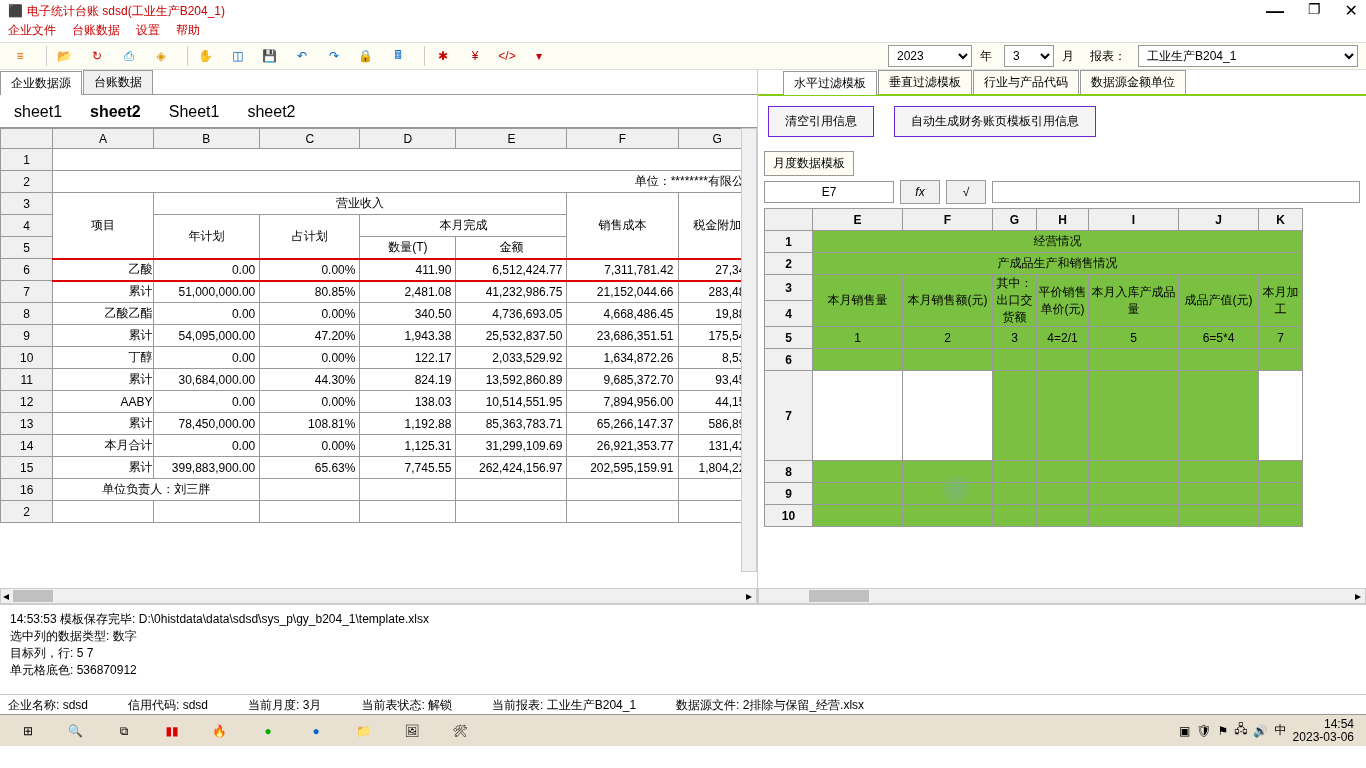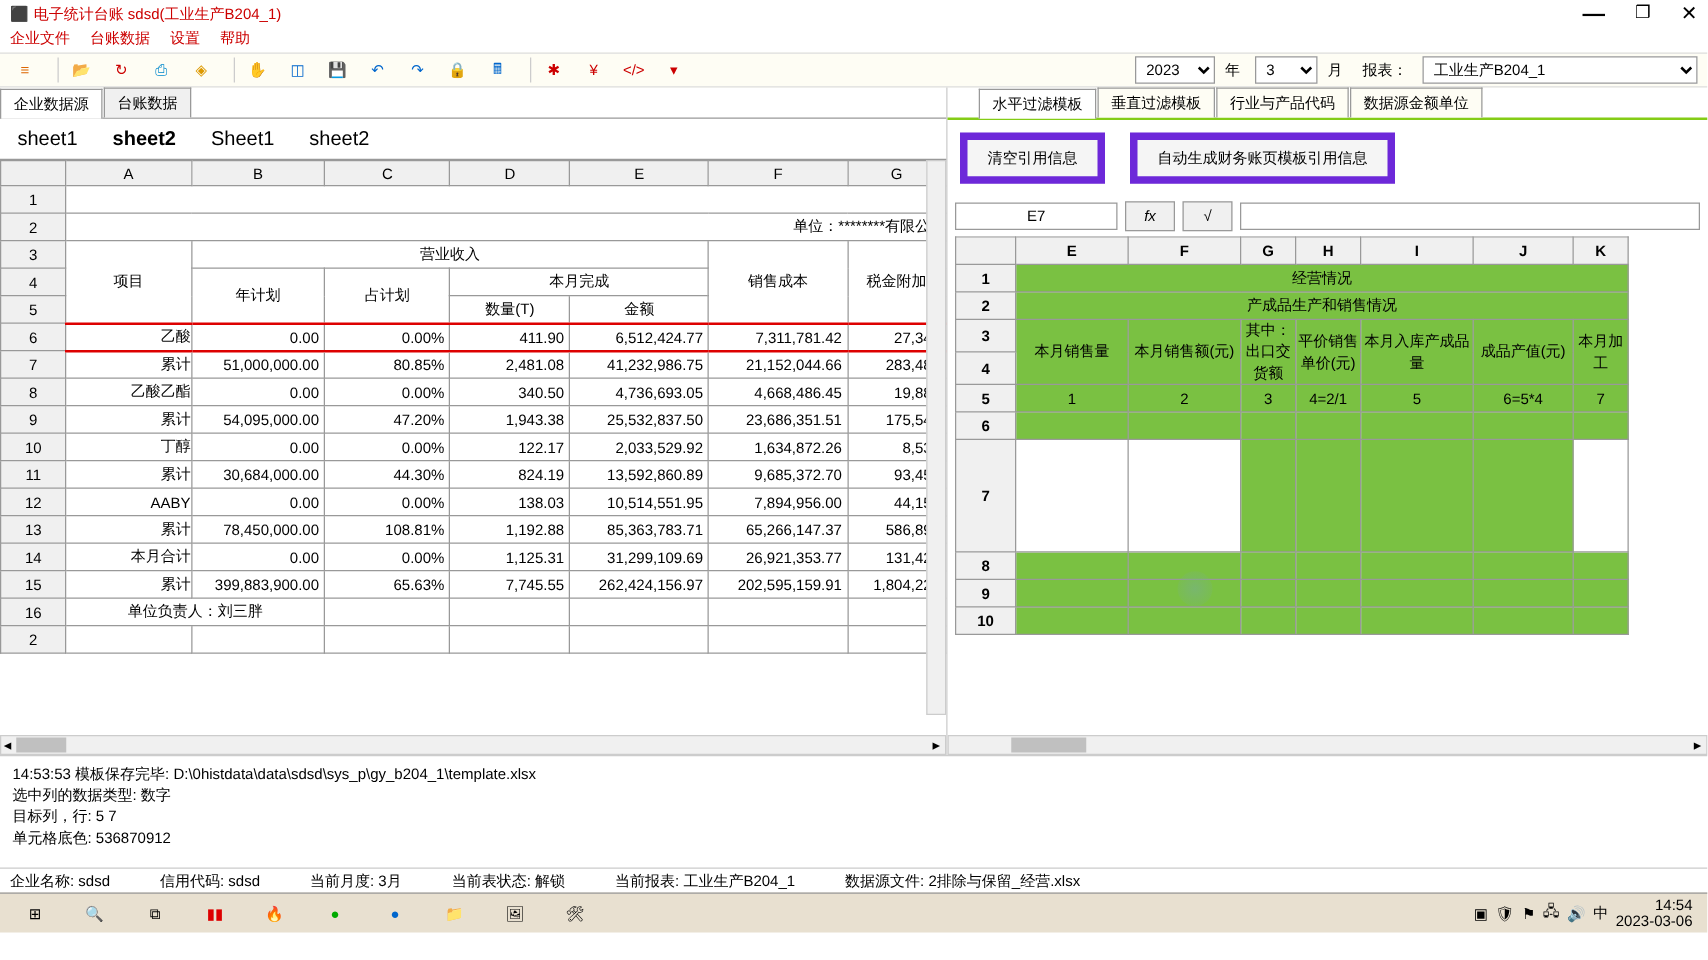--- a/index.html
+++ b/index.html
@@ -40,21 +40,21 @@
 .grid .data { text-align: right; padding-right: 4px; }
 .grid .ltext { text-align: right; padding-left: 20px; }
 .grid .row6 td { border-top: 2px solid #d00; border-bottom: 2px solid #d00; }
 .grid .row6 td:first-child { border-left: 2px solid #d00; }
 
 .rtabs { display: flex; border-bottom: 2px solid #84cc16; padding-left: 25px; }
 .rtab { padding: 3px 10px; border: 1px solid #999; border-bottom: none; background: #fefdf4; cursor: pointer; margin-right: 1px; font-size: 12px; }
 .rtab.active { background: #fff; position: relative; top: 1px; }
 
 .btn-row { padding: 10px; display: flex; gap: 20px; }
-.btn { padding: 6px 16px; border: 6px solid #6d28d9; background: #f5f5f5; cursor: pointer; }
+.btn { padding: 6px 16px; border: 1px solid #6d28d9; background: #f5f5f5; cursor: pointer; }
 
 .tplhdr { border: 1px solid #999; padding: 3px 8px; margin: 4px 6px 0 6px; background: #fefdf4; display: inline-block; }
 
 .cellbar { display: flex; gap: 6px; padding: 4px 6px; align-items: center; }
 .cellname { width: 130px; height: 22px; border: 1px solid #999; text-align: center; line-height: 20px; }
 .fxbtn { width: 40px; height: 24px; border: 1px solid #999; background: #f0f0f0; cursor: pointer; font-style: italic; }
 .formula { flex: 1; height: 22px; border: 1px solid #999; }
 
 .rgrid-wrap { flex: 1; overflow: hidden; margin: 0 6px; position: relative; }
 .rgrid { border-collapse: collapse; }
@@ -112,21 +112,21 @@
   <span class="tbtn" style="color:#06c">↶</span>
   <span class="tbtn" style="color:#06c">↷</span>
   <span class="tbtn" style="color:#06c">🔒</span>
   <span class="tbtn" style="color:#06c">🖩</span>
   <span class="sep"></span>
   <span class="tbtn" style="color:#c00">✱</span>
   <span class="tbtn" style="color:#c00">¥</span>
   <span class="tbtn" style="color:#c00">&lt;/&gt;</span>
   <span class="tbtn" style="color:#c00">▾</span>
   <div class="right">
-    <select class="selbox" style="width:64px"><option>2023</option></select>
+    <select class="selbox" style="width:84px"><option>2023</option></select>
     <span class="lbl">年</span>
     <select class="selbox" style="width:50px"><option>3</option></select>
     <span class="lbl">月</span>
     <span class="lbl">报表：</span>
     <select class="selbox" style="width:220px"><option>工业生产B204_1</option></select>
   </div>
 </div>
 
 <div class="main">
   <div class="leftpane">
@@ -317,20 +317,21 @@
     <div class="rtabs">
       <div class="rtab active">水平过滤模板</div>
       <div class="rtab">垂直过滤模板</div>
       <div class="rtab">行业与产品代码</div>
       <div class="rtab">数据源金额单位</div>
     </div>
     <div class="btn-row">
       <button class="btn">清空引用信息</button>
       <button class="btn">自动生成财务账页模板引用信息</button>
     </div>
+    <div><span class="tplhdr">月度数据模板</span></div>
     <div class="cellbar">
       <div class="cellname">E7</div>
       <button class="fxbtn">fx</button>
       <button class="fxbtn">√</button>
       <input class="formula" style="">
     </div>
     <div class="rgrid-wrap">
       <table class="rgrid">
         <tbody>
             <tr>

